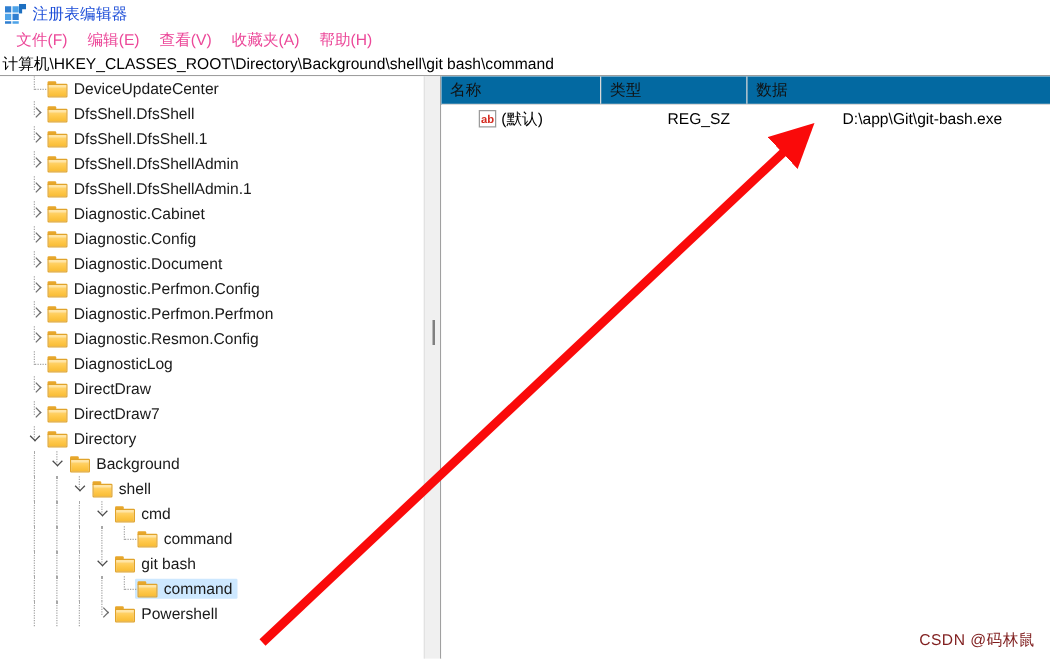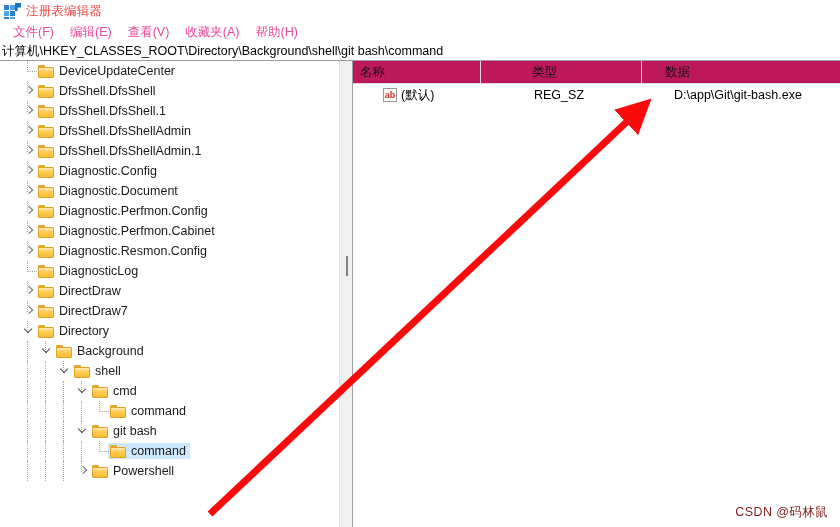--- a/index.html
+++ b/index.html
@@ -44,21 +44,21 @@
   .app-icon .b6 { left:6px; top:14px; width:5px; height:2px; background:#4ea3e8; }
   .app-icon .key {
     position: absolute;
     left: 11px; top: 0px;
     width: 6px; height: 8px;
     background: #1d6fc0;
     clip-path: polygon(0 0, 100% 0, 100% 55%, 45% 55%, 45% 100%, 0 100%);
   }
   .title-text {
     font-size: 12.5px;
-    color: #ef4444;
+    color: #1d4ed8;
     letter-spacing: 0.2px;
   }
 
   
   .menubar {
     height: 20px;
     display: flex;
     align-items: center;
     padding-left: 6px;
     background: #ffffff;
@@ -237,36 +237,36 @@
     flex: 1;
     height: 100%;
     background: #ffffff;
     position: relative;
     overflow: hidden;
   }
   .list-header {
     height: 22px;
     display: flex;
     border-bottom: 1px solid #d9d9d9;
-    background: #be185d;
+    background: #0369a1;
   }
   .col {
     position: relative;
     display: flex;
     align-items: center;
     padding-left: 7px;
     font-size: 12.5px;
     color: #111;
     box-sizing: border-box;
     border-right: 1px solid #d9d9d9;
     cursor: default;
   }
   .col-name { width: 128px; }
-  .col-type { width: 117px; margin-left: 44px; }
-  .col-data { flex: 1; border-right: none; margin-left: 16px; }
+  .col-type { width: 117px; }
+  .col-data { flex: 1; border-right: none; }
 
   .list-row {
     height: 22px;
     display: flex;
     align-items: center;
     font-size: 12.5px;
     color: #000;
   }
   .cell {
     display: flex;
@@ -417,20 +417,32 @@
         </div>
         <div class="tree-row">
           <div class="guide-half" style="left: 27px;"></div>
           <div class="chev right" style="margin-left: 22px;"></div>
           <div class="tree-label-wrap">
             <div class="folder">
               <span class="tab"></span>
               <span class="body"></span>
               <span class="lip"></span>
             </div>
+            <span class="tree-label">Diagnostic.Cabinet</span>
+          </div>
+        </div>
+        <div class="tree-row">
+          <div class="guide-half" style="left: 27px;"></div>
+          <div class="chev right" style="margin-left: 22px;"></div>
+          <div class="tree-label-wrap">
+            <div class="folder">
+              <span class="tab"></span>
+              <span class="body"></span>
+              <span class="lip"></span>
+            </div>
             <span class="tree-label">Diagnostic.Config</span>
           </div>
         </div>
         <div class="tree-row">
           <div class="guide-half" style="left: 27px;"></div>
           <div class="chev right" style="margin-left: 22px;"></div>
           <div class="tree-label-wrap">
             <div class="folder">
               <span class="tab"></span>
               <span class="body"></span>
@@ -453,21 +465,21 @@
         </div>
         <div class="tree-row">
           <div class="guide-half" style="left: 27px;"></div>
           <div class="chev right" style="margin-left: 22px;"></div>
           <div class="tree-label-wrap">
             <div class="folder">
               <span class="tab"></span>
               <span class="body"></span>
               <span class="lip"></span>
             </div>
-            <span class="tree-label">Diagnostic.Perfmon.Cabinet</span>
+            <span class="tree-label">Diagnostic.Perfmon.Perfmon</span>
           </div>
         </div>
         <div class="tree-row">
           <div class="guide-half" style="left: 27px;"></div>
           <div class="chev right" style="margin-left: 22px;"></div>
           <div class="tree-label-wrap">
             <div class="folder">
               <span class="tab"></span>
               <span class="body"></span>
               <span class="lip"></span>

